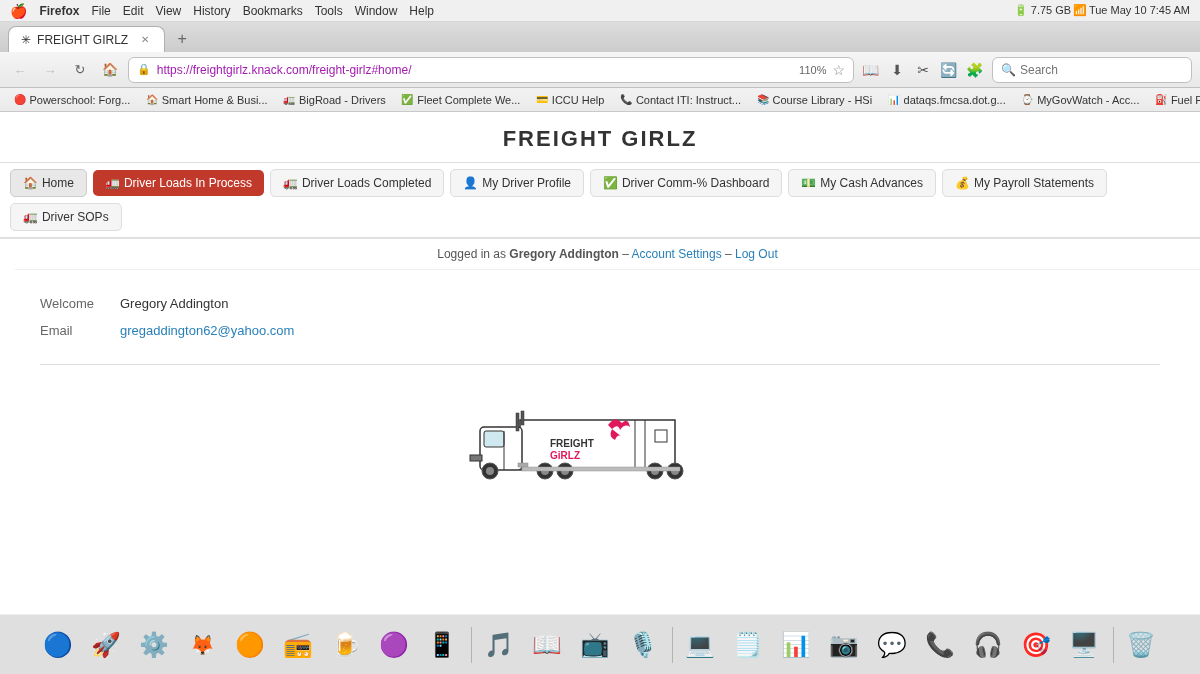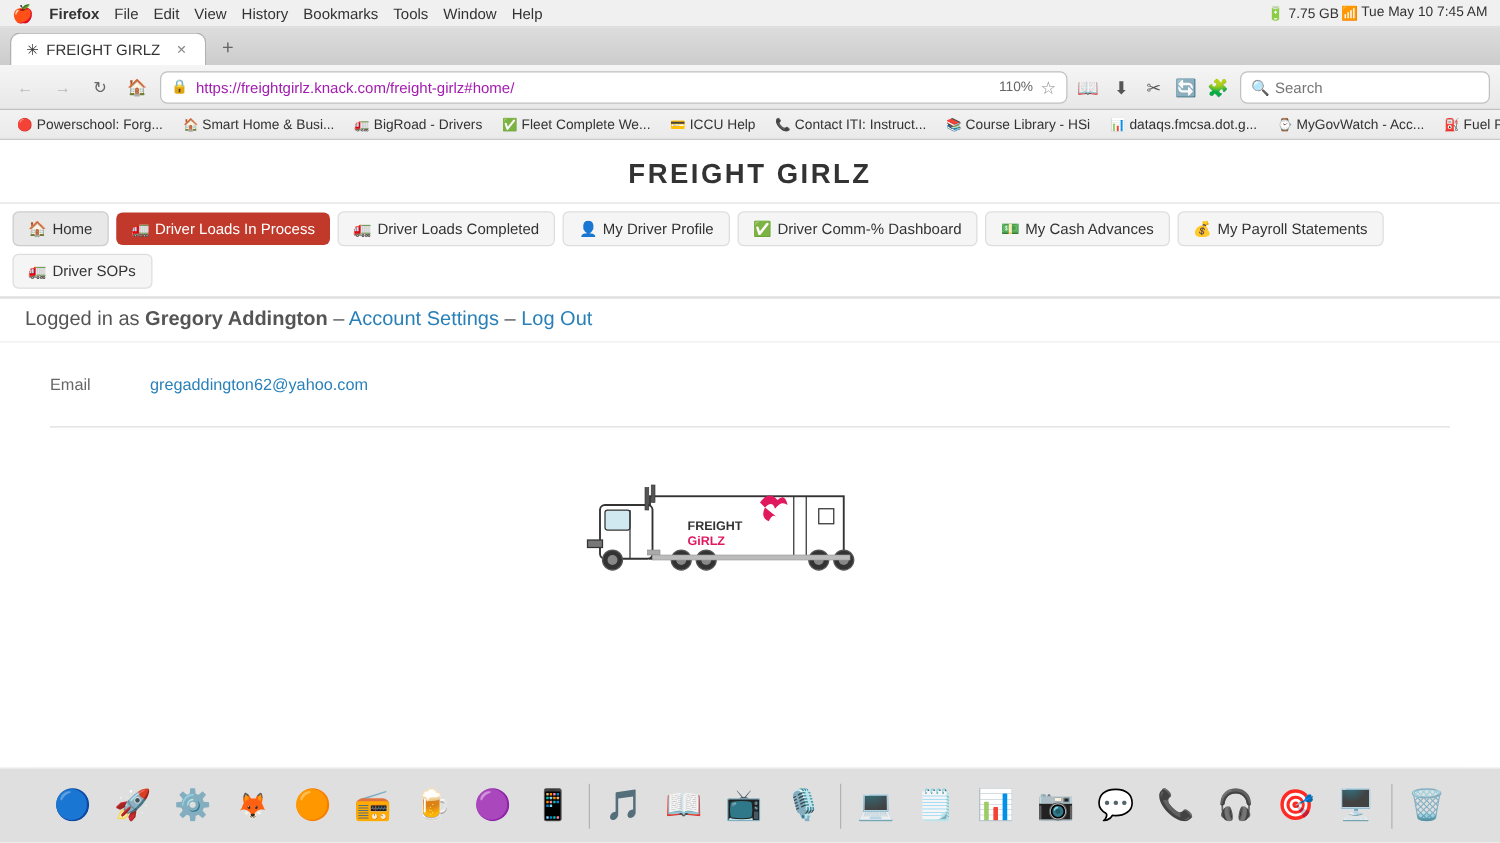--- a/index.html
+++ b/index.html
@@ -218,25 +218,26 @@
       color: white;
     }
     .nav-btn-default {
       background: #f5f5f5;
       color: #333;
       border: 1px solid #ddd;
     }
 
     
     .login-info {
-      text-align: left;
+      text-align: center;
       padding: 8px 20px;
-      font-size: 16px;
+      font-size: 12px;
       color: #555;
       border-bottom: 1px solid #eee;
+      margin-left: 15px;
     }
     .login-info a {
       color: #2980b9;
       text-decoration: none;
     }
     .login-user { font-weight: bold; }
 
     
     .welcome-section {
       padding: 20px 40px;
@@ -505,20 +506,24 @@
       <span class="login-user"> Gregory Addington </span>
       <span>–</span>
       <a href="#"> Account Settings </a>
       <span>–</span>
       <a href="#"> Log Out</a>
     </div>
 
     <div class="welcome-section">
       <table class="welcome-table">
         <tbody>
+            <tr>
+          <td class="label">Welcome</td>
+          <td class="value">Gregory Addington</td>
+        </tr>
         <tr>
           <td class="label">Email</td>
           <td class="value">
             <a href="#">gregaddington62@yahoo.com</a>
           </td>
         </tr>
       </tbody>
         </table>
     </div>
 

